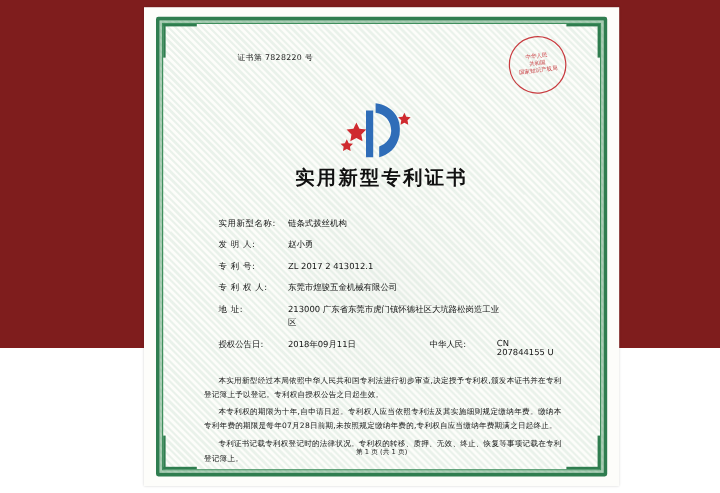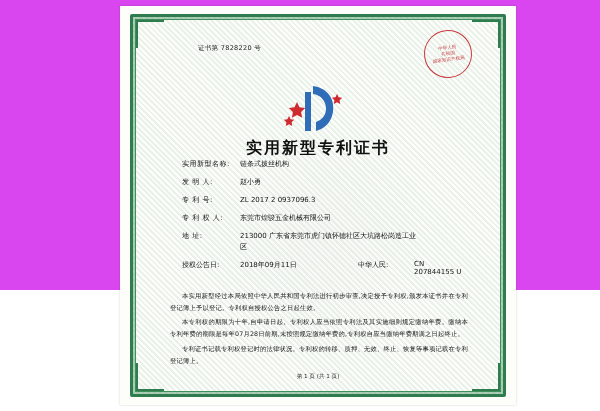--- a/index.html
+++ b/index.html
@@ -11,21 +11,21 @@
     width: 600px;
     height: 411px;
     overflow: hidden;
     font-family: "DejaVu Sans", sans-serif;
   }
 
   .page {
     position: relative;
     width: 600px;
     height: 290px;
-    background: #d946ef;
+    background: #7f1d1d;
   }
 
   
   .cert {
     position: absolute;
     left: 120px;
     top: 6px;
     width: 396px;
     height: 399px;
     background: #fdfdfa;
@@ -135,20 +135,21 @@
     text-align: center;
     font-family: "DejaVu Sans", sans-serif;
     font-size: 16px;
     font-weight: bold;
     color: #111111;
     letter-spacing: 2px;
     margin-top: 4px;
   }
 
   .fields {
+    margin-top: 22px;
     padding-left: 36px;
     padding-right: 24px;
   }
   .field {
     display: flex;
     font-size: 7px;
     color: #141414;
     line-height: 1.5;
     margin-bottom: 7.5px;
   }
@@ -255,21 +256,21 @@
           <div class="value">链条式拨丝机构</div>
         </div>
 
         <div class="field">
           <div class="label">发 明 人:</div>
           <div class="value">赵小勇</div>
         </div>
 
         <div class="field">
           <div class="label">专 利 号:</div>
-          <div class="value">ZL 2017 2 0937096.3</div>
+          <div class="value">ZL 2017 2 413012.1</div>
         </div>
 
 
         <div class="field">
           <div class="label">专 利 权 人:</div>
           <div class="value">东莞市煌骏五金机械有限公司</div>
         </div>
 
         <div class="field">
           <div class="label">地     址:</div>

